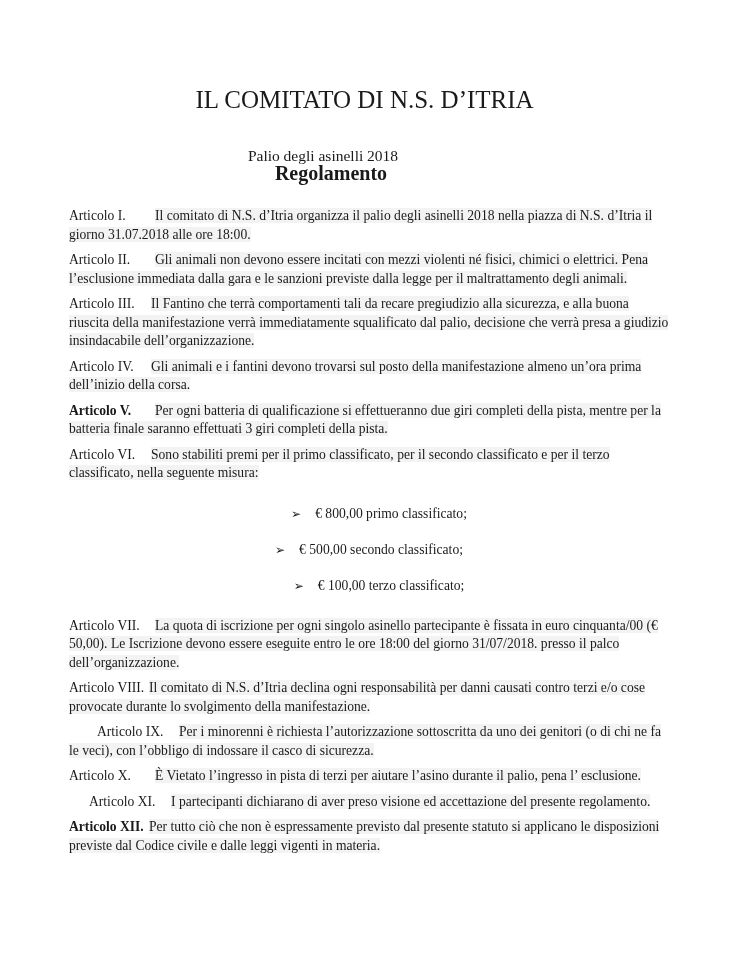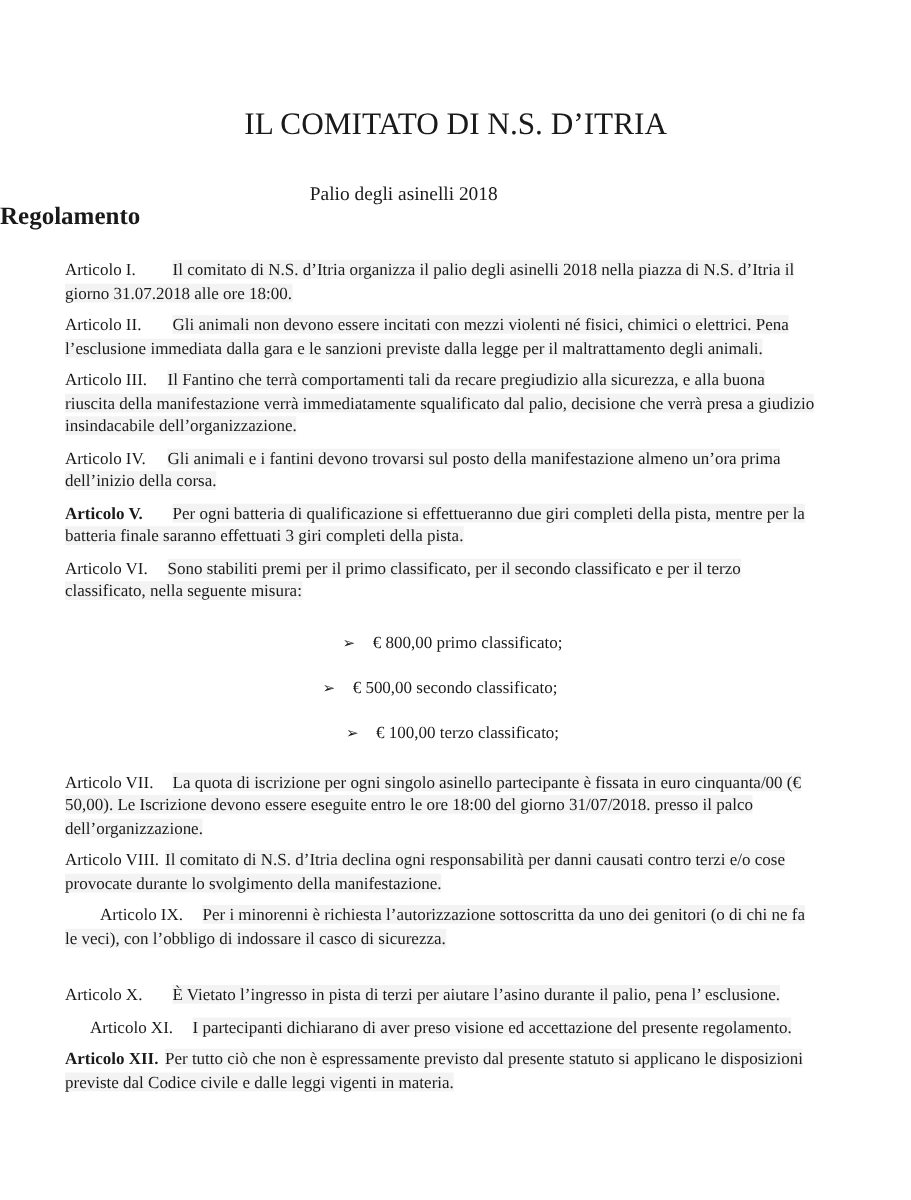--- a/index.html
+++ b/index.html
@@ -9,40 +9,40 @@
   }
   .title {
     position: absolute; top: 86px; left: 0; width: 729px; text-align: center;
     font-size: 25px; letter-spacing: 0px;
   }
   .subtitle {
     position: absolute; top: 147px; left: 0; width: 646px; text-align: center;
     font-size: 15.5px;
   }
   .heading {
-    position: absolute; top: 162px; left: 0; width: 662px; text-align: left;
+    position: absolute; top: 162px; left: 0; width: 662px; text-align: center;
     font-size: 20px; font-weight: bold;
   }
   .articles {
-    position: absolute; top: 207px; left: 52px; width: 600px;
+    position: absolute; top: 207px; left: 69px; width: 600px;
     font-size: 13.6px; line-height: 18.5px;
   }
   .article { margin: 0 0 7px 0; }
   .article .label { display: inline-block; }
   .article .text { background: #f3f3f3; }
   .art-1 .label { width: 86px; }
   .art-2 .label { width: 86px; }
   .art-3 .label { width: 82px; }
   .art-4 .label { width: 82px; }
   .art-5 .label { width: 86px; font-weight: bold; }
   .art-6 .label { width: 82px; }
   .art-7 .label { width: 86px; }
   .art-8 .label { width: 80px; }
   .art-9 .label { width: 82px; margin-left: 28px; }
-  .art-10 .label { width: 86px; margin-top: 20px; }
+  .art-10 .label { width: 86px; }
   .art-11 .label { width: 82px; margin-left: 20px; }
   .art-12 .label { width: 80px; font-weight: bold; }
   .prizes { margin: 14px 0 12px 0; }
   .prize { display: flex; justify-content: center; align-items: center; height: 36px; }
   .prize .bullet { font-size: 12px; margin-right: 14px; }
   .prize:nth-child(1) { padding-left: 20px; }
   .prize:nth-child(2) { padding-left: 0px; }
   .prize:nth-child(3) { padding-left: 20px; }
 </style>
 </head>

